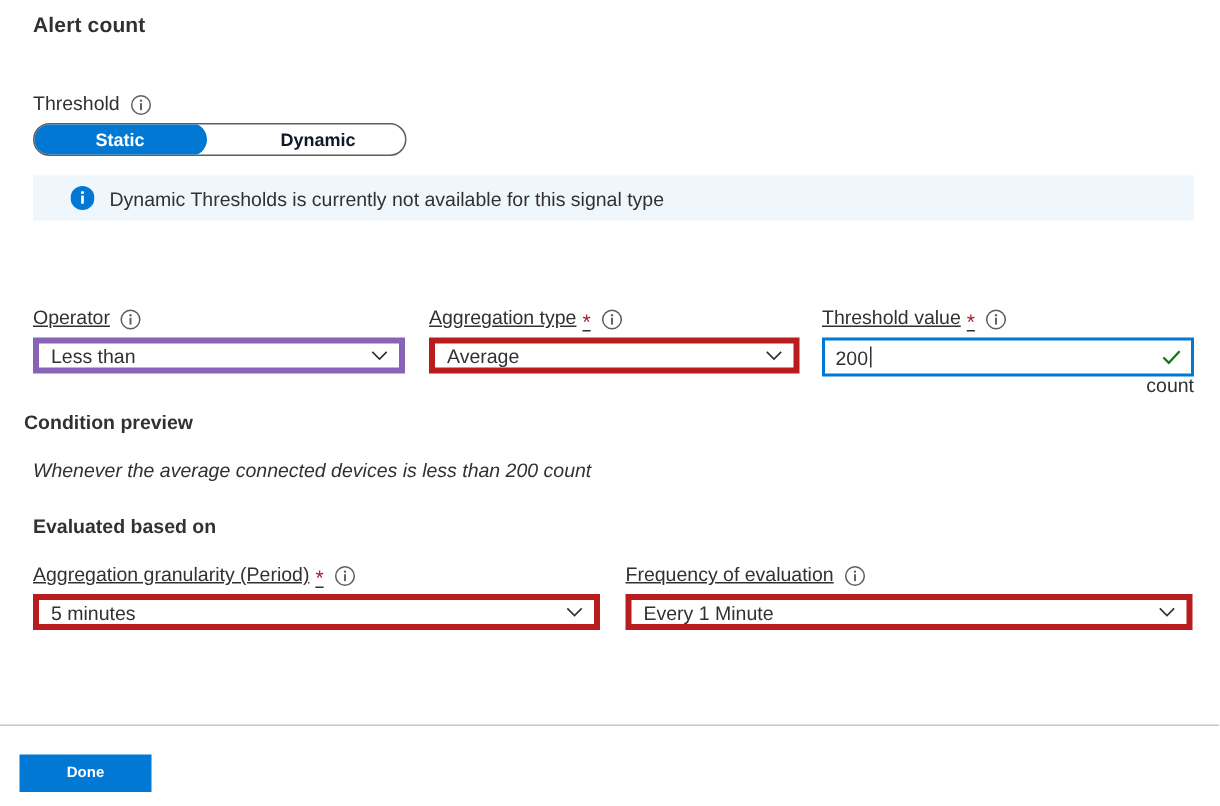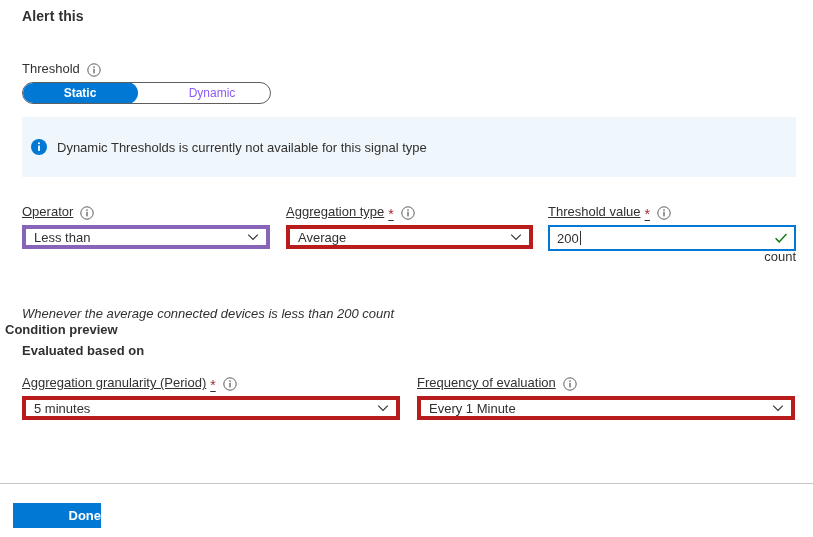--- a/index.html
+++ b/index.html
@@ -88,34 +88,35 @@
     user-select: none;
   }
   .pill-opt.selected {
     background: #0078d4;
     color: #ffffff;
     font-weight: bold;
     margin: -1px 16px -1px -1px;
     border-radius: 12px;
   }
   .pill-opt.disabled {
-    color: #8b5cf6;
+    color: #0f172a;
+    font-weight: bold;
   }
 
   
   .info-banner {
     position: absolute;
     left: 22px;
     top: 117px;
     width: 774px;
-    height: 60px;
+    height: 30px;
     background: #eff6fc;
     display: flex;
     align-items: center;
-    padding-left: 9px;
+    padding-left: 25px;
   }
   .banner-icon {
     width: 16px;
     height: 16px;
     flex: 0 0 auto;
     margin-right: 10px;
   }
   .banner-icon svg { display: block; }
   .banner-text {
     font-size: 13px;
@@ -217,31 +218,30 @@
   .done-btn {
     position: absolute;
     left: 13px;
     top: 503px;
     width: 88px;
     height: 25px;
     background: #0078d4;
     color: #ffffff;
     border: none;
     font-family: "Liberation Sans", sans-serif;
-    font-size: 13px;
+    font-size: 10px;
     font-weight: bold;
     cursor: pointer;
     padding: 0;
-    text-align: right;
   }
 </style>
 </head>
 <body>
 
-<div class="page-title">Alert this</div>
+<div class="page-title">Alert count</div>
 
 <div class="field-label threshold-label">
   <span>Threshold</span>
   <span class="info-icon">
     <svg viewBox="0 0 14 14" width="14" height="14" aria-hidden="true">
       <circle cx="7" cy="7" r="6.2" fill="none" stroke="#605e5c" stroke-width="1"></circle>
       <circle cx="7" cy="4.1" r="0.8" fill="#605e5c"></circle>
       <rect x="6.35" y="5.8" width="1.3" height="4.6" fill="#605e5c"></rect>
     </svg>
   </span>
@@ -323,21 +323,21 @@
     <span class="caret"></span>
     <span class="check">
       <svg viewBox="0 0 14 14" width="14" height="14" aria-hidden="true">
         <path d="M1.6 7.3 L5.2 10.9 L12.4 3.1" fill="none" stroke="#107c10" stroke-width="1.5"></path>
       </svg>
     </span>
   </div>
 </div>
 <div class="suffix-count">count</div>
 
-<div class="sub-head" style="left:5px; top:274px;margin-top:48px;">Condition preview</div>
+<div class="sub-head" style="left:16px; top:274px;">Condition preview</div>
 <div class="preview-text">Whenever the average connected devices is less than 200 count</div>
 
 <div class="sub-head" style="left:22px; top:343px;">Evaluated based on</div>
 
 <div class="fld" style="left:22px; top:375px; width:378px;">
   <div class="field-label lbl">
     <span>Aggregation granularity (Period)</span>
     <span class="req-star">*</span>
     <span class="info-icon">
       <svg viewBox="0 0 14 14" width="14" height="14" aria-hidden="true">

